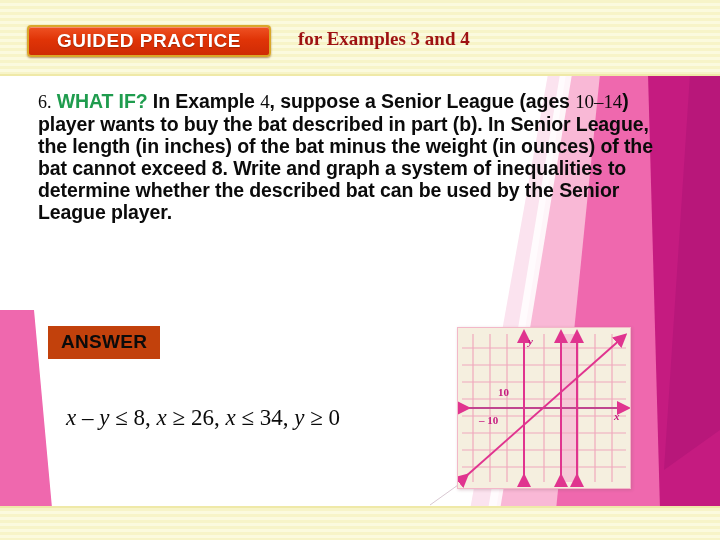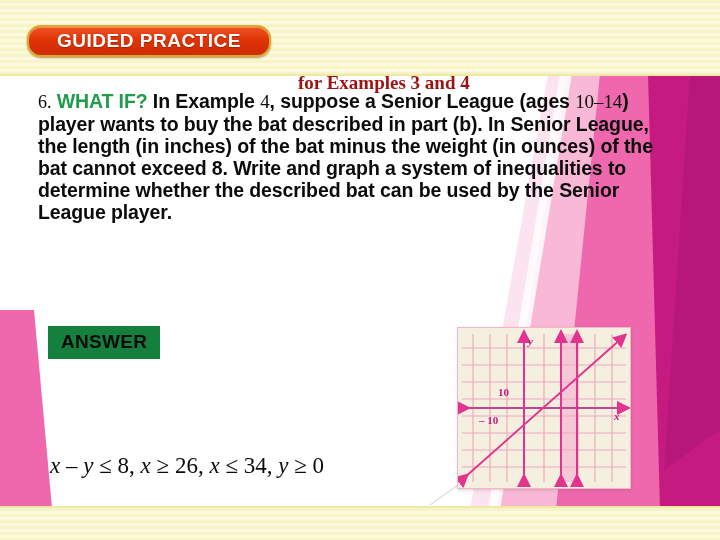--- a/index.html
+++ b/index.html
@@ -57,21 +57,21 @@
     position: absolute;
     left: 27px;
     top: 25px;
     height: 32px;
     min-width: 244px;
     box-sizing: border-box;
     padding: 0 20px;
     display: flex;
     align-items: center;
     justify-content: center;
-    border-radius: 14px;
+    border-radius: 4px;
     background: linear-gradient(to bottom, #ef5223 0%, #e03407 45%, #cf2b05 100%);
     border: 2px solid #d9a72a;
     box-shadow: 0 1px 2px rgba(120,60,0,.55), inset 0 1px 0 rgba(255,255,255,.35);
   }
   .badge-text {
     color: #ffffff;
     font-family: "Liberation Sans", sans-serif;
     font-weight: bold;
     font-size: 19px;
     letter-spacing: .5px;
@@ -80,21 +80,20 @@
   }
   .header-sub {
     position: absolute;
     left: 298px;
     top: 28px;
     color: #9e1212;
     font-family: "Liberation Serif", serif;
     font-weight: bold;
     font-size: 19px;
     white-space: nowrap;
-    margin-top: 44px;
   }
 
   
   .footer {
     position: absolute;
     left: 0; bottom: 0;
     width: 720px;
     height: 32px;
     z-index: 5;
     background:
@@ -125,40 +124,39 @@
   .num { font-family: "Liberation Serif", serif; font-weight: normal; font-size: 18px; }
   .whatif { color: #1f9c4e; }
   .ser { font-family: "Liberation Serif", serif; font-weight: normal; font-size: 19px; }
 
   
   .answer-box {
     position: absolute;
     left: 48px;
     top: 326px;
     z-index: 4;
-    background: #15803d;
+    background: #c2410c;
     padding: 5px 13px 6px 13px;
   }
   .answer-text {
     font-family: "Liberation Sans", sans-serif;
     font-weight: bold;
     font-size: 19px;
     color: #0b0b0b;
     letter-spacing: .3px;
   }
   .equation {
     position: absolute;
-    left: 50px;
+    left: 66px;
     top: 405px;
     z-index: 4;
     font-family: "Liberation Serif", serif;
     font-size: 23px;
     color: #0b0b0b;
     white-space: nowrap;
-    margin-top: 48px;
   }
   .equation i { font-style: italic; }
 
   
   .graph {
     position: absolute;
     left: 457px;
     top: 327px;
     width: 172px;
     height: 160px;

